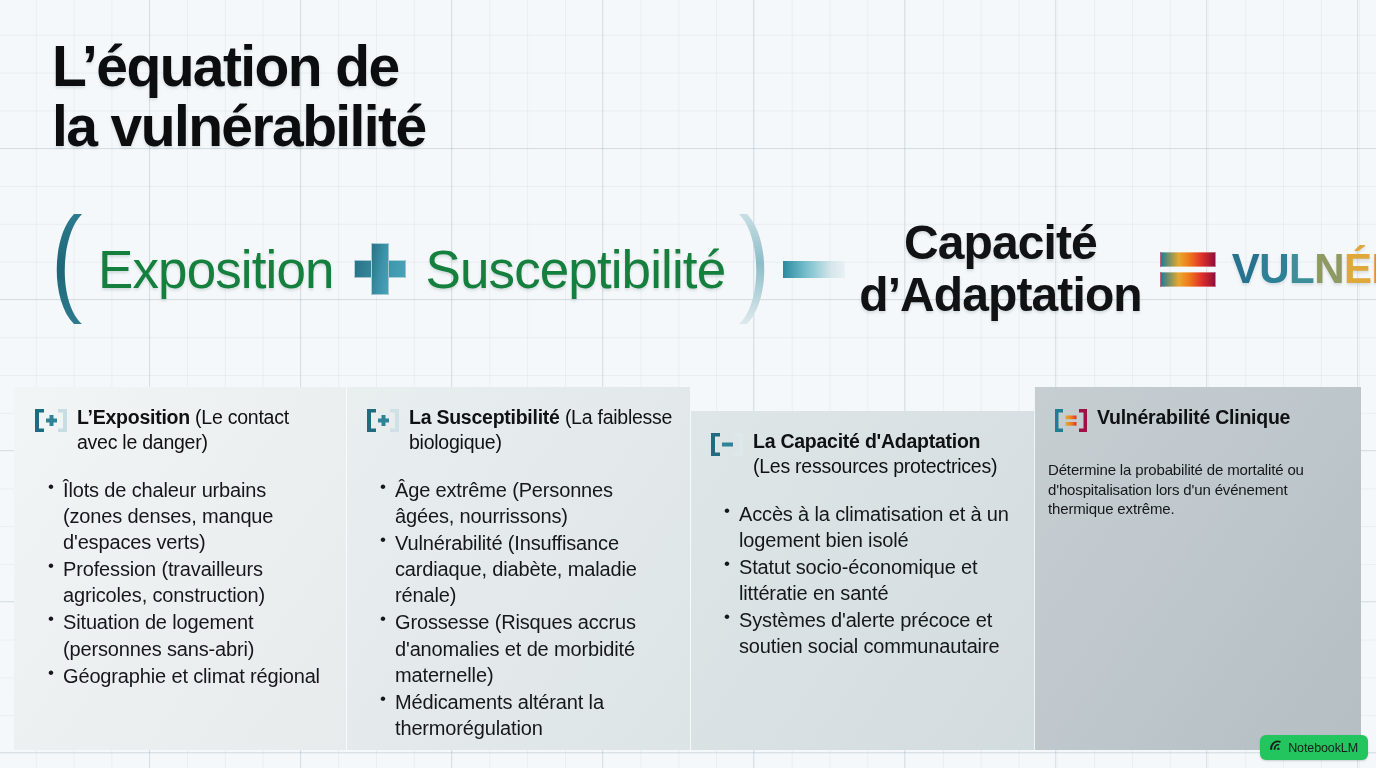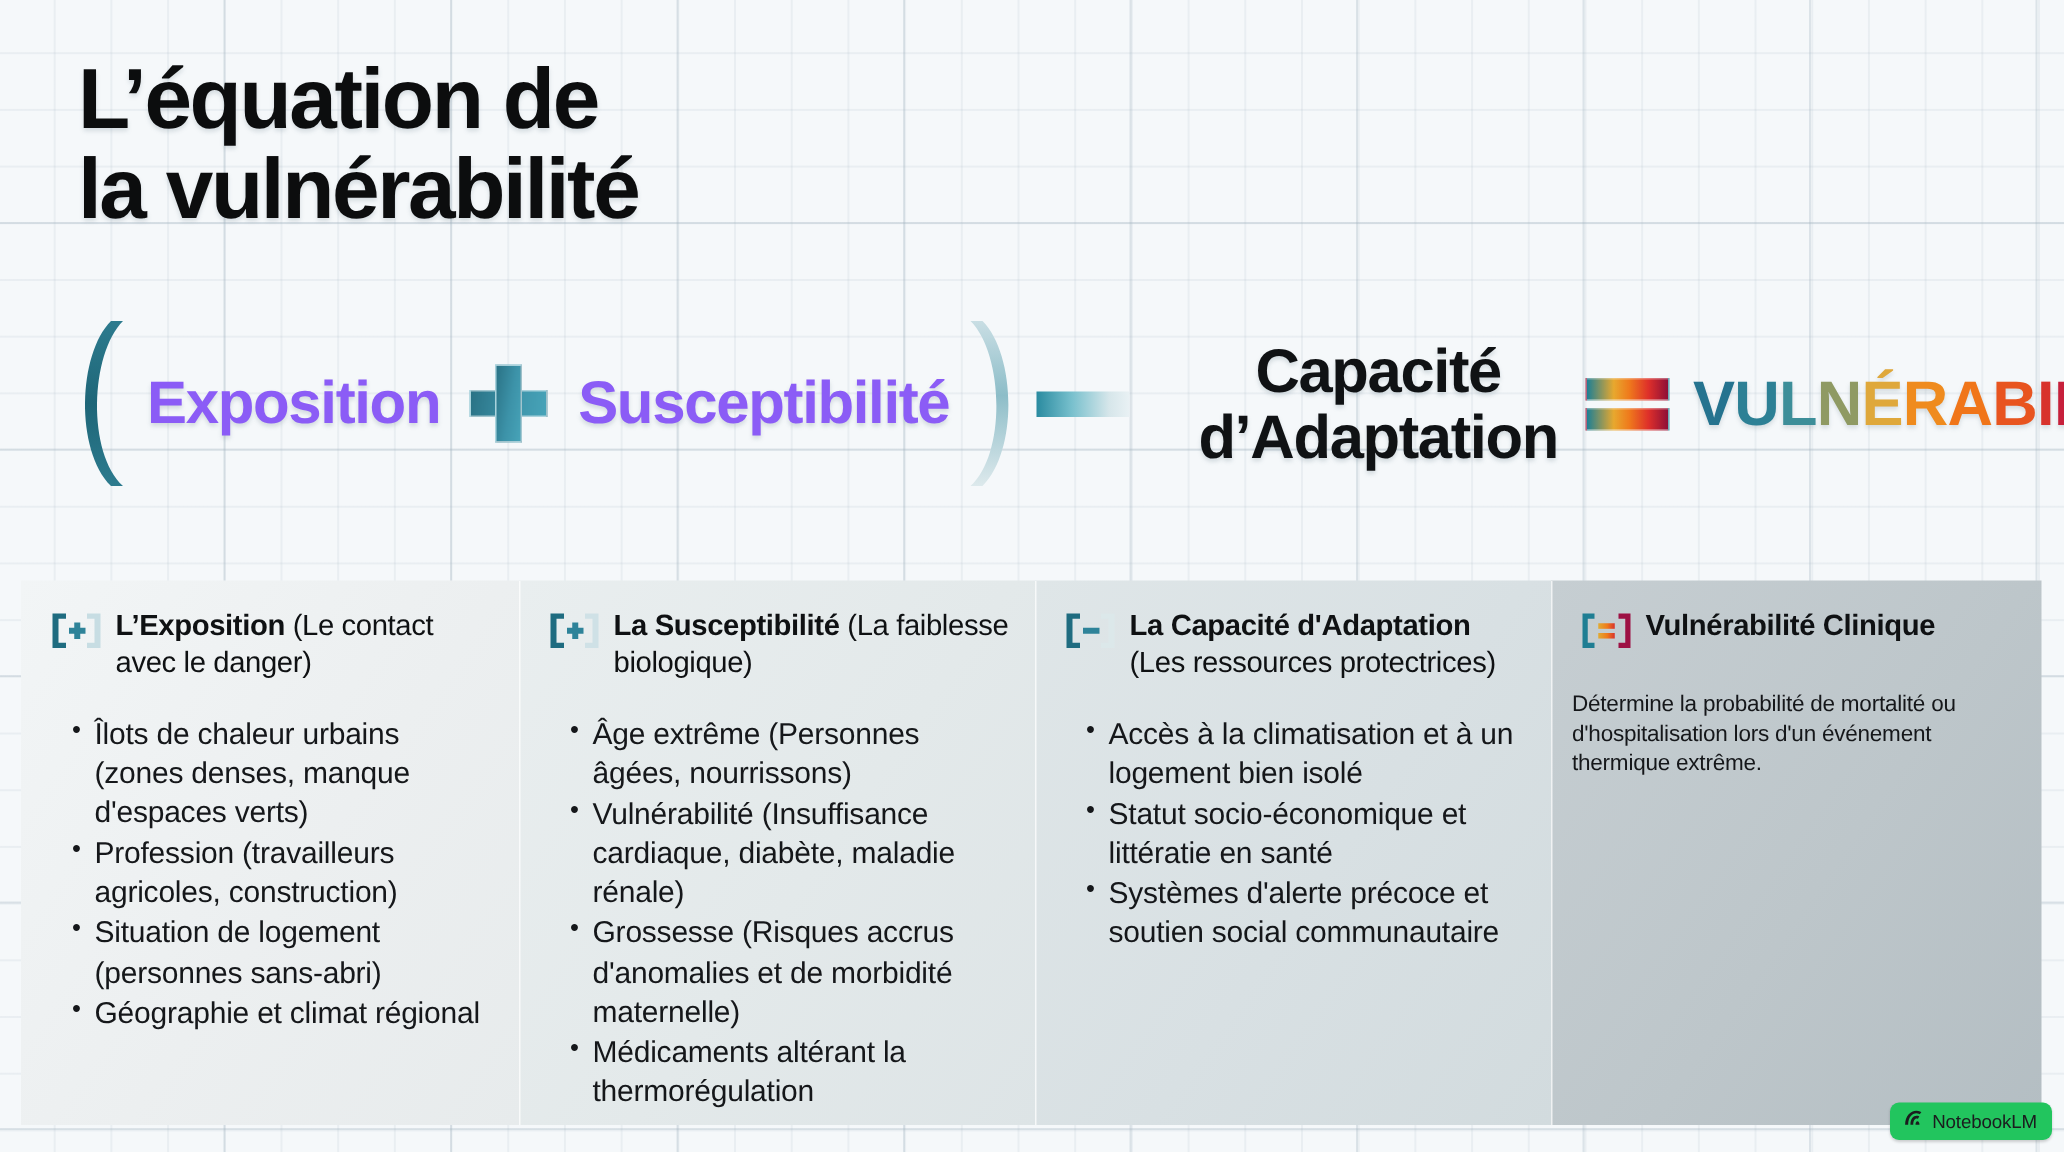--- a/index.html
+++ b/index.html
@@ -41,30 +41,29 @@
     position:absolute; left:48px; top:205px;
     width:1300px; height:128px;
     display:flex; align-items:center;
   }
   .paren {
     font-size:0; position:relative; flex:none;
   }
   .paren svg { display:block; }
 
   .eq-term {
-    font-size:40px; font-weight:bold; color:#8b5cf6;
+    font-size:53px; font-weight:normal; color:#15803d;
     letter-spacing:-0.9px; white-space:nowrap;
     text-shadow:0 2px 3px rgba(120,140,150,0.28);
   }
   #term-capacite {
-    font-size:41px; font-weight:bold; color:#101214;
+    font-size:48px; font-weight:bold; color:#101214;
     letter-spacing:-0.9px; line-height:1.08;
     white-space:pre-line; text-align:center;
     text-shadow:0 2px 3px rgba(120,140,150,0.28);
-    margin-left:32px;
   }
 
   .plus-glyph { position:relative; width:52px; height:52px; flex:none; }
   .plus-glyph i {
     position:absolute; display:block;
     background:linear-gradient(100deg,#2a7285 0%,#3c92a8 55%,#47a3b8 100%);
     border:1px solid rgba(255,255,255,0.55);
   }
   .plus-glyph i.h { left:0; top:17px; width:52px; height:18px; }
   .plus-glyph i.v { top:0; left:17px; width:18px; height:52px; }
@@ -89,21 +88,21 @@
 
   
   #cards {
     position:absolute; left:14px; top:387px;
     width:1347px; height:363px;
     display:flex;
   }
   .card { position:relative; padding:18px 16px 10px 14px; overflow:hidden; }
   .card-0 { width:332px; background:linear-gradient(125deg,#f2f5f6 0%,#eceff0 55%,#e7ebec 100%); }
   .card-1 { width:344px; background:linear-gradient(125deg,#e9eeef 0%,#e3e9ea 55%,#dde4e6 100%); }
-  .card-2 { width:344px; background:linear-gradient(125deg,#dfe6e8 0%,#d8e0e3 55%,#d2dbde 100%); }
+  .card-2 { width:344px; background:linear-gradient(125deg,#dfe6e8 0%,#d8e0e3 55%,#d2dbde 100%);margin-top:24px; }
   .card-3 { width:327px; background:linear-gradient(125deg,#c6ced2 0%,#bdc6ca 55%,#b4bec3 100%); }
   .card + .card { box-shadow:inset 1px 0 0 rgba(255,255,255,0.75); }
 
   .card-head {
     display:flex; align-items:flex-start; gap:9px;
     margin-left:6px;
   }
   .brk { flex:none; margin-top:3px; }
   .brk svg { display:block; }
 

